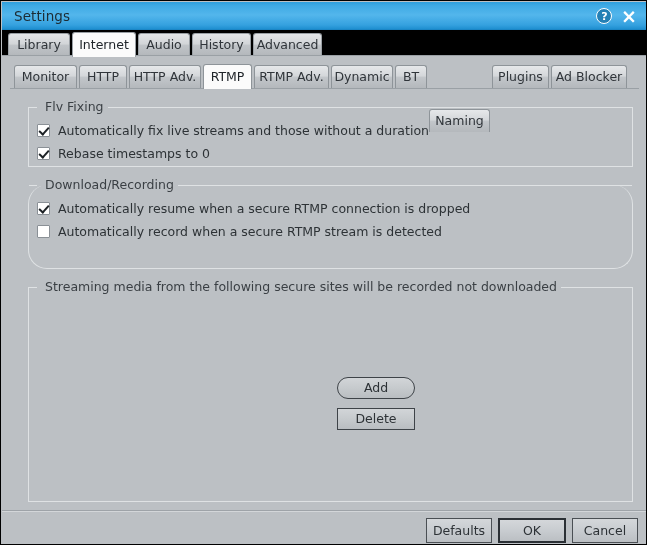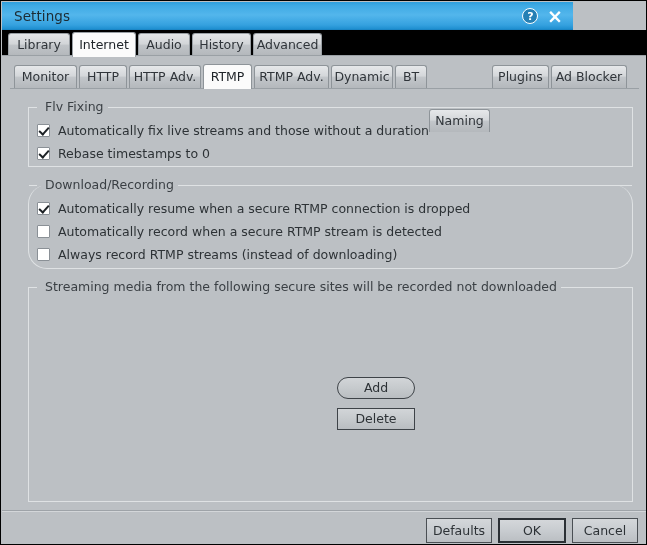--- a/index.html
+++ b/index.html
@@ -24,21 +24,21 @@
     box-sizing: border-box;
     border: 1px solid #000000;
     background: #bcc0c4;
     overflow: hidden;
   }
 
   
   #titlebar {
     position: absolute;
     left: 1px; top: 1px;
-    width: 571px;
+    width: 645px;
     height: 28px;
     background: linear-gradient(to bottom, #2e9fdd 0%, #3faae4 14%, #53b6ec 48%, #35a1df 85%, #1f8fd0 100%);
     border-bottom: 1px solid #1b86c6;
     box-sizing: border-box;
   }
   #title-text {
     position: absolute;
     left: 12px;
     top: 6px;
     font-size: 13.5px;
@@ -388,24 +388,20 @@
       <div class="cbrow" style="left:8px; top:15px; width:560px;">
         <div class="cbox checked"></div>
         <div class="cblabel">Automatically resume when a secure RTMP connection is dropped</div>
       </div>
 
       <div class="cbrow" style="left:8px; top:38px; width:560px;">
         <div class="cbox"></div>
         <div class="cblabel">Automatically record when a secure RTMP stream is detected</div>
       </div>
 
-      <div class="cbrow" style="left:8px; top:61px; width:560px;">
-        <div class="cbox"></div>
-        <div class="cblabel">Always record RTMP streams (instead of downloading)</div>
-      </div>
     </div>
 
     <div class="groupbox" style="left:26px; top:231px; width:605px; height:215px;">
       <div class="group-top-left"></div>
       <div class="group-top-right" style="width:175px;"></div>
       <div class="group-title">Streaming media from the following secure sites will be recorded not downloaded</div>
 
 
       <div class="sidebtn" style="left:308px; top:90px; width:78px; height:22px; line-height:20px;border-radius:11px;">Add</div>
       <div class="sidebtn" style="left:308px; top:121px; width:78px; height:22px; line-height:20px;">Delete</div>

